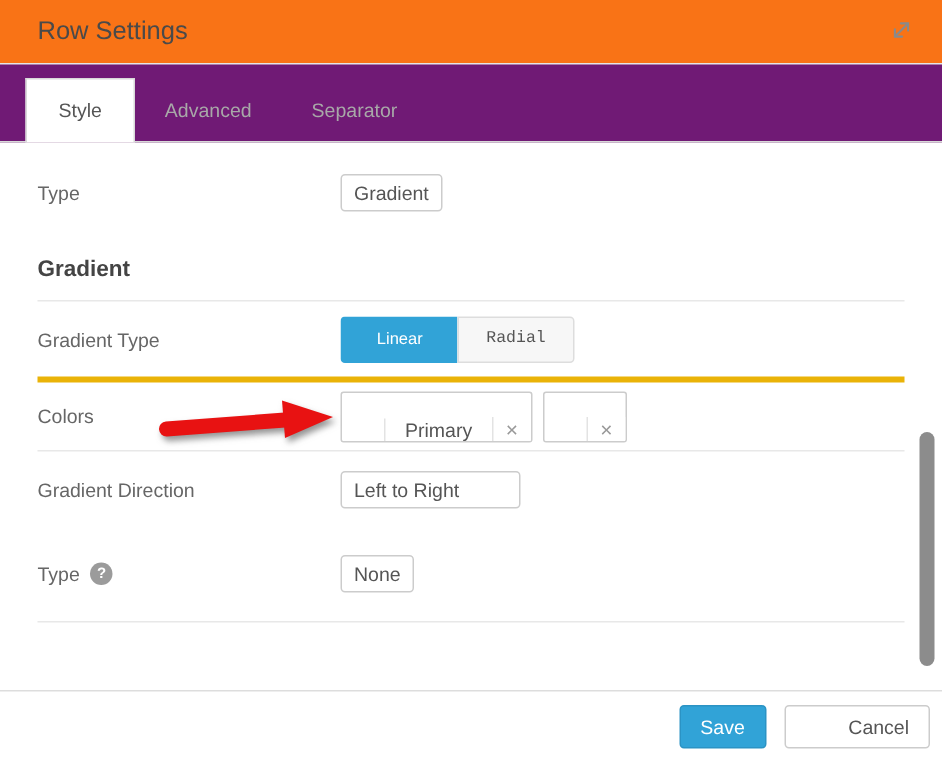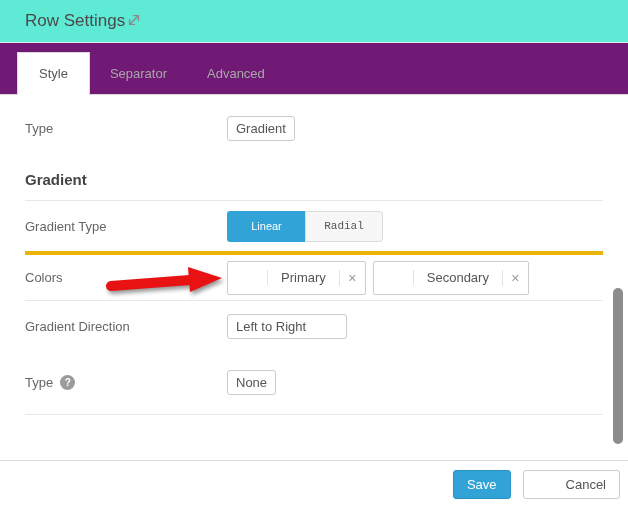--- a/index.html
+++ b/index.html
@@ -8,23 +8,23 @@
     font-family: "Liberation Sans", sans-serif;
     background: #fff;
     color: #555;
     overflow: hidden;
   }
   .dialog { position: relative; width: 628px; height: 507px; background: #fff; }
 
   
   .dlg-header {
     height: 42px;
-    display: flex; align-items: center; justify-content: flex-start;
+    display: flex; align-items: center; justify-content: space-between;
     padding: 0 18px 0 25px;
-    background: #5eead4;
+    background: #f97316;
   }
   .dlg-title { font-size: 17px; color: #4a4a4a; }
   .expand-btn { width: 18px; height: 18px; cursor: pointer; display: flex; align-items: center; justify-content: center; background: none; border: none; }
 
   
   .tabbar {
     height: 53px;
     background: #701a75;
     border-top: 1px solid #e6e6e6;
     border-bottom: 1px solid #d9d9d9;
@@ -83,23 +83,23 @@
     cursor: pointer; line-height: 15px;
     border: 1px solid #ddd; background: #f7f7f7; color: #555;
   }
   .seg-btn.first { border-radius: 3px 0 0 3px; border-right: none; }
   .seg-btn.last  { border-radius: 0 3px 3px 0; font-family: Liberation Mono, monospace; }
   .seg-btn.active { color: #fff; border-color: transparent; }
 
   
   .chips { display: flex; align-items: center; }
   .chip {
-    display: inline-flex; align-items: center;
+    display: inline-flex; align-items: flex-end;
     height: 34px; border: 1px solid #ccc; border-radius: 2px;
-    background: #fff; margin-right: 7px; overflow: hidden; padding-left: 11px;
+    background: #fff; margin-right: 7px; overflow: hidden;
   }
   .chip-swatch { width: 28px; cursor: pointer; }
   .chip-label {
     display: flex; align-items: center;
     padding: 0 13px; font-size: 13px; color: #555;
     border-left: 1px solid #e3e3e3;
   }
   .chip-x {
     display: flex; align-items: center; justify-content: center;
     width: 26px; border-left: 1px solid #e3e3e3;
@@ -156,22 +156,22 @@
             <polyline points="7.6,3.6 12.4,3.6 12.4,8.4"></polyline>
             <polyline points="8.4,12.4 3.6,12.4 3.6,7.6"></polyline>
           </g>
         </svg>
       </span>
     </button>
   </div>
 
   <div class="tabbar">
     <div class="tab active">Style</div>
+    <div class="tab">Advanced</div>
     <div class="tab">Separator</div>
-    <div class="tab">Advanced</div>
   </div>
 
   <div class="content">
 
     <div class="form-row row-type">
       <div class="flabel">Type</div>
       <div class="select-box">Gradient</div>
     </div>
 
     <div class="section-heading first">Gradient</div>
@@ -187,21 +187,20 @@
     <div class="form-row row-colors">
       <div class="flabel">Colors</div>
       <div class="chips">
         <div class="chip">
           <div class="chip-swatch" style="background-color: rgb(250, 59, 94);"></div>
           <div class="chip-label">Primary</div>
           <div class="chip-x">×</div>
         </div>
         <div class="chip">
           <div class="chip-swatch" style="background-color: rgb(255, 86, 71);"></div>
-          <div class="chip-label">Secondary</div>
           <div class="chip-x">×</div>
         </div>
       </div>
     </div>
 
     <div class="form-row row-direction">
       <div class="flabel">Gradient Direction</div>
       <div class="select-box wide">Left to Right</div>
     </div>
 

